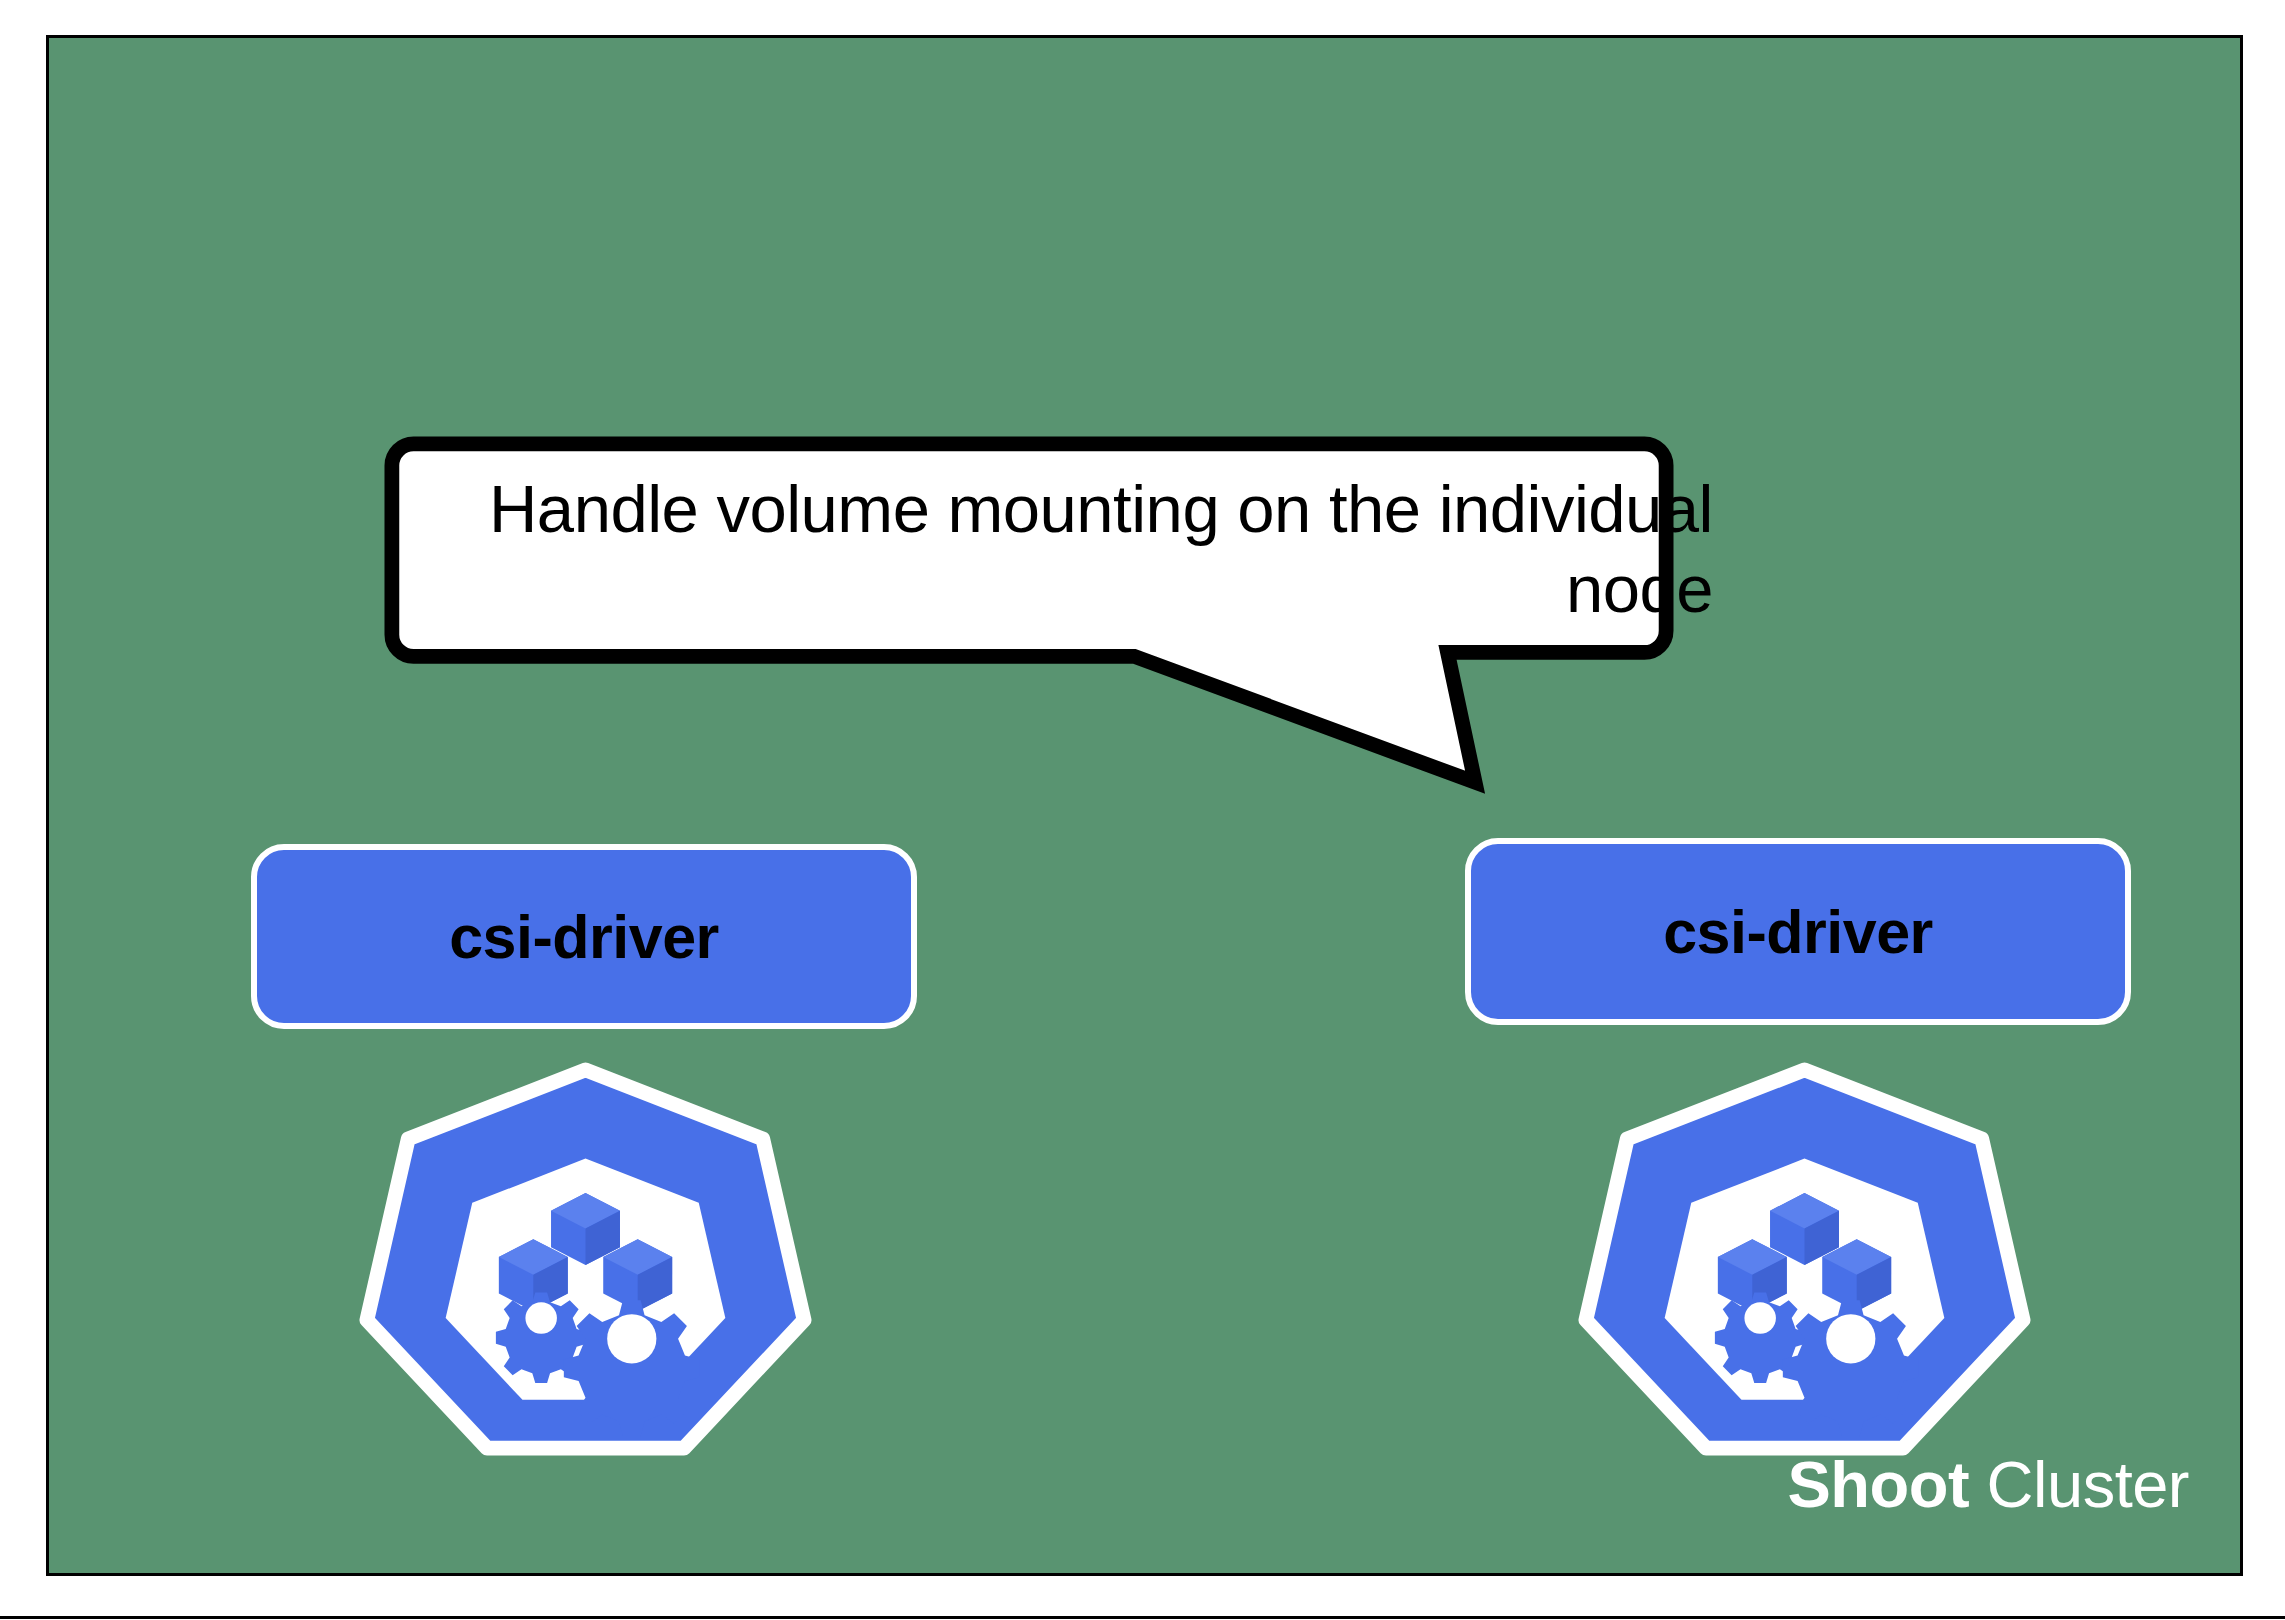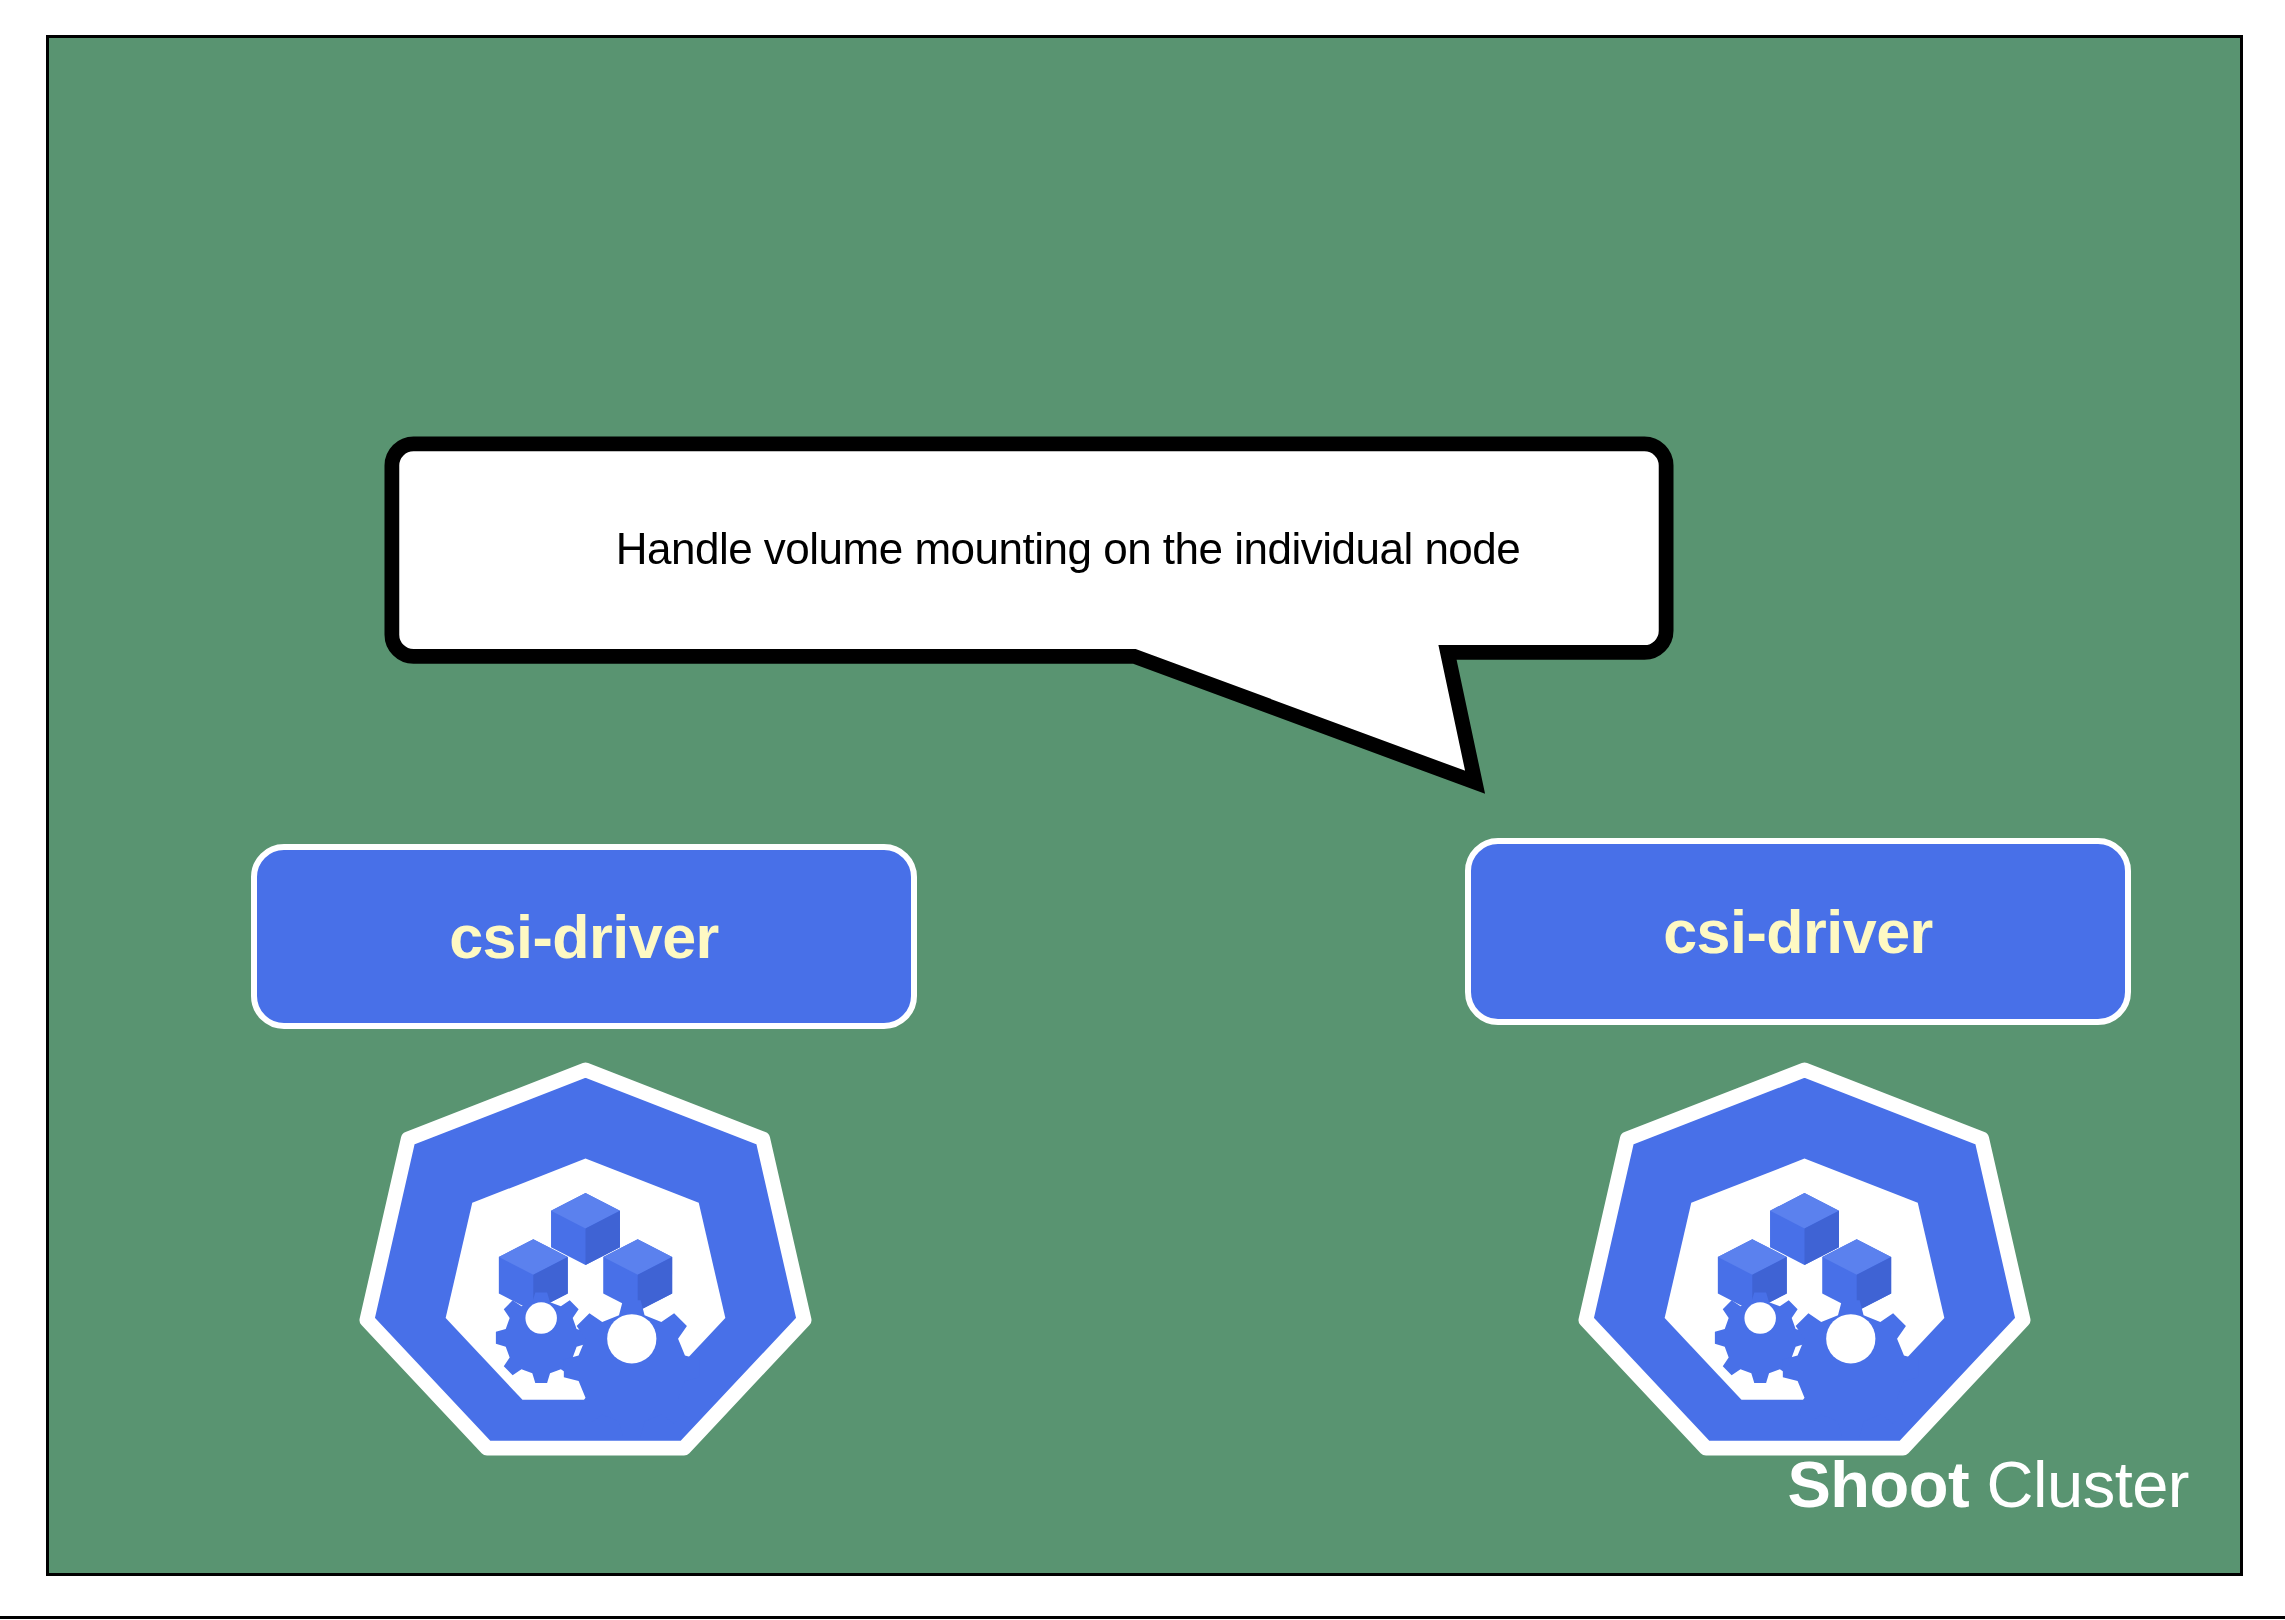--- a/index.html
+++ b/index.html
@@ -45,22 +45,22 @@
   }
   #callout-text {
     position: absolute;
     left: 0;
     top: 0;
     width: 1368px;
     height: 225px;
     display: flex;
     align-items: center;
     justify-content: center;
-    text-align: left;
-    font-size: 44px;
+    text-align: right;
+    font-size: 67px;
     line-height: 1.18;
     color: #000000;
     font-weight: 400;
     letter-spacing: -0.5px;
     padding: 0 39px;
     box-sizing: border-box;
     z-index: 2;
   }
 
   
@@ -68,21 +68,21 @@
     position: absolute;
     background: #4870E8;
     border: 6.9px solid #ffffff;
     border-radius: 33px;
     box-sizing: border-box;
     display: flex;
     align-items: center;
     justify-content: center;
   }
   .driver-pill-label {
-    color: #fef9c3;
+    color: #000000;
     font-size: 61px;
     font-weight: bold;
     letter-spacing: -0.5px;
   }
   #driver-pill-left  { left: 202px;  top: 806px; width: 666px; height: 185px; }
   #driver-pill-right { left: 1416px; top: 800px; width: 666px; height: 187px; }
 
   
   .node-icon {
     position: absolute;

